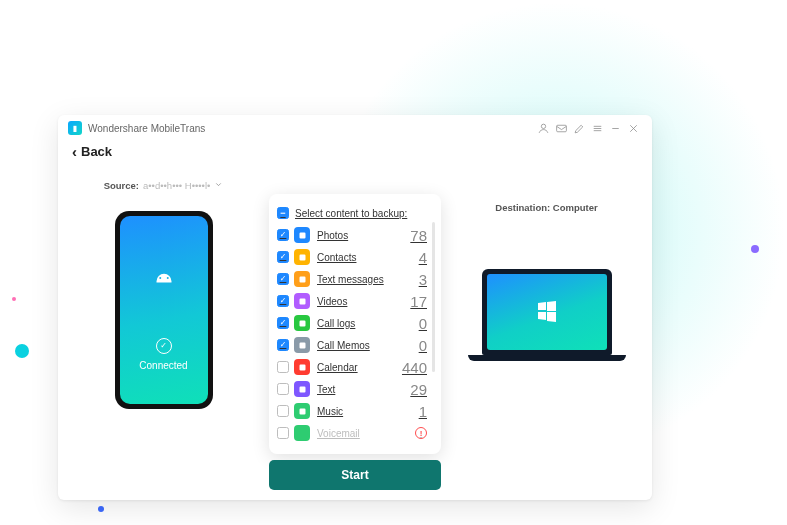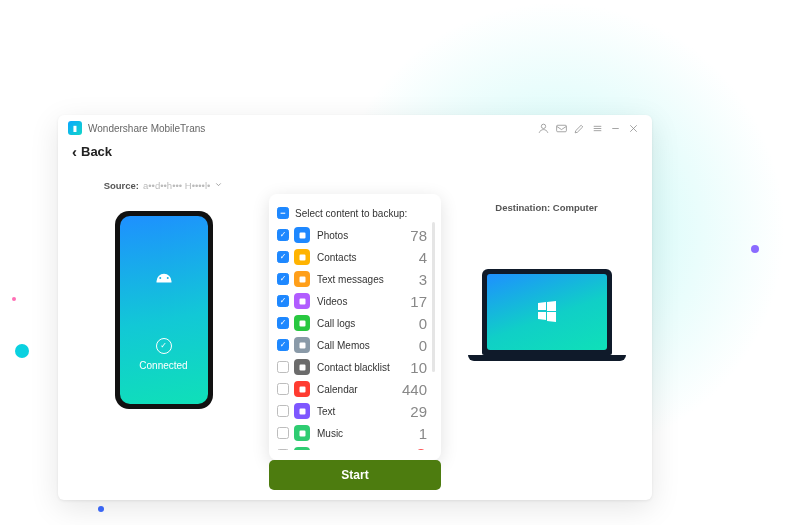--- a/index.html
+++ b/index.html
@@ -150,41 +150,42 @@
   .scrolltrack{
     position:absolute; right:2px; top:20px; width:3px; height:150px;
     background:#e5e5e5; border-radius:3px;
   }
   .selrow, .row {
     display:flex; align-items:center;
     height: 22px;
     font-size: 10px;
     color:#333;
     padding-right: 10px;
+    text-decoration: underline;
   }
   .row .cnt { margin-left:auto; color:#888; font-size:15px;}
   .row .icon { width:16px;height:16px; border-radius:4px; margin:0 7px 0 5px; display:flex;align-items:center;justify-content:center;}
   .row .icon svg{width:9px;height:9px;fill:#fff;}
   .cb {
     width:12px;height:12px;border:1.2px solid #bdbdbd;border-radius:2.5px;background:#fff;flex-shrink:0;
     display:flex;align-items:center;justify-content:center;
   }
   .cb.checked{background:#1e88ff;border-color:#1e88ff;}
   .cb.checked::after{content:"✓";color:#fff;font-size:8px;line-height:1;}
   .cb.minus{background:#1e88ff;border-color:#1e88ff;}
   .cb.minus::after{content:"−";color:#fff;font-size:9px;line-height:1;font-weight:700;}
   .selrow .lbl { margin-left: 6px;}
   .row.muted{color:#bdbdbd;}
   .row .warn{ margin-left:auto; width:12px;height:12px;border:1.2px solid #ff4d4f;border-radius:50%;color:#ff4d4f;font-size:8px;display:flex;align-items:center;justify-content:center;font-weight:700;}
   .startbtn{
     position:absolute;
     left:50%; transform: translateX(-50%);
     bottom: 10px;
     width: 172px; height: 30px;
-    background:#4d7c0f; color:#fff;
+    background:#0f766e; color:#fff;
     border:none; border-radius:5px;
     font-size:12px; font-weight:600;
     cursor:pointer;
   }
   .dd svg{width:9px;height:9px;stroke:#888;fill:none;stroke-width:2;}
 </style>
 </head>
 <body>
 
 <div class="blob"></div>
@@ -337,30 +338,20 @@
               <span class="icon" style="background: rgb(138, 154, 168);">
                 <svg viewBox="0 0 24 24">
                   <rect x="4" y="4" width="16" height="16" rx="3"></rect>
                 </svg>
               </span>
               <span>Call Memos</span>
               <span class="cnt">0</span>
             </div>
             <div class="row">
               <span class="cb"></span>
-              <span class="icon" style="background: rgb(107, 107, 107);">
-                <svg viewBox="0 0 24 24">
-                  <rect x="4" y="4" width="16" height="16" rx="3"></rect>
-                </svg>
-              </span>
-              <span>Contact blacklist</span>
-              <span class="cnt">10</span>
-            </div>
-            <div class="row">
-              <span class="cb"></span>
               <span class="icon" style="background: rgb(255, 59, 48);">
                 <svg viewBox="0 0 24 24">
                   <rect x="4" y="4" width="16" height="16" rx="3"></rect>
                 </svg>
               </span>
               <span>Calendar</span>
               <span class="cnt">440</span>
             </div>
             <div class="row">
               <span class="cb"></span>

